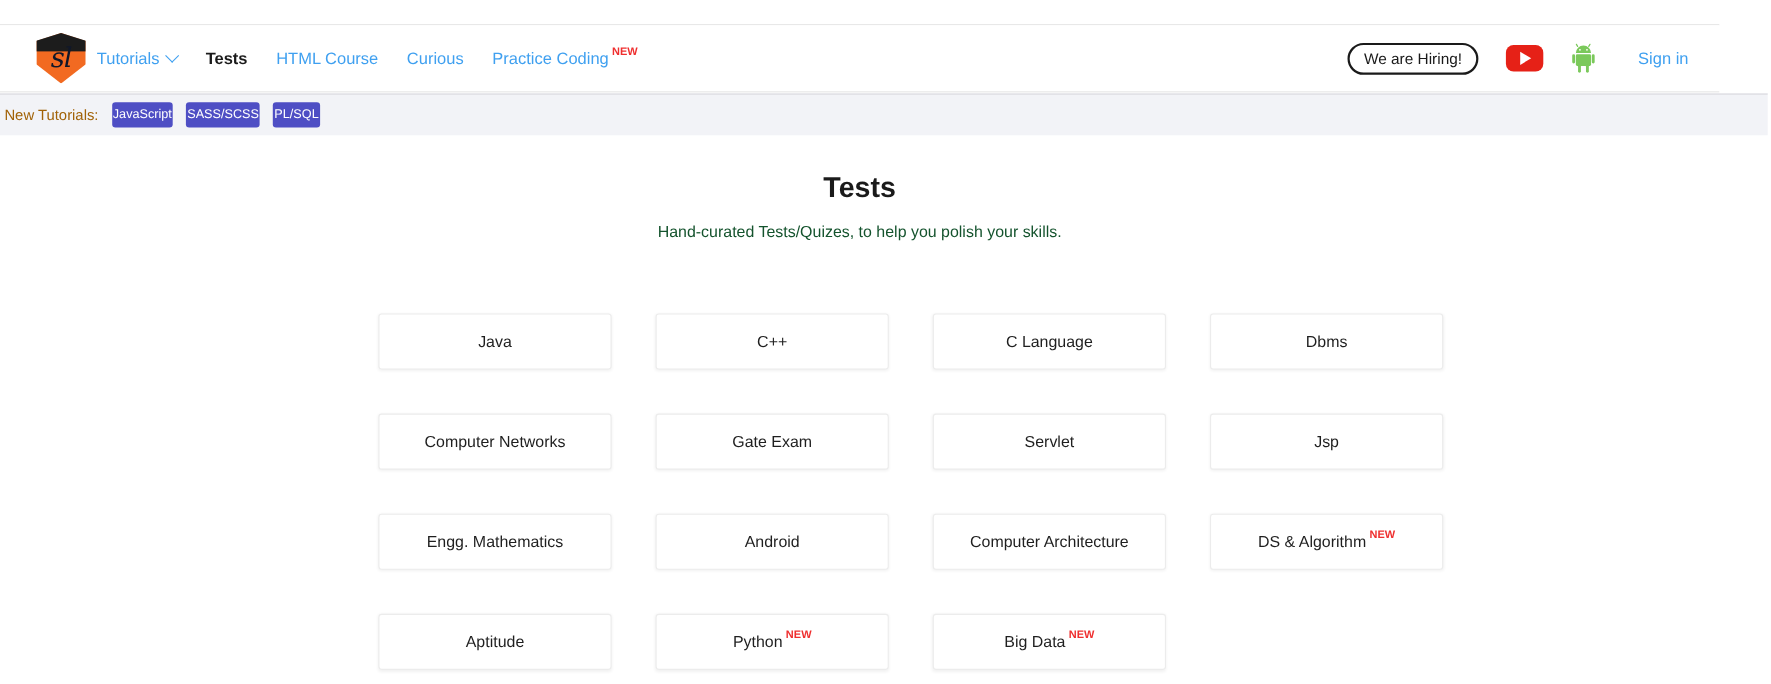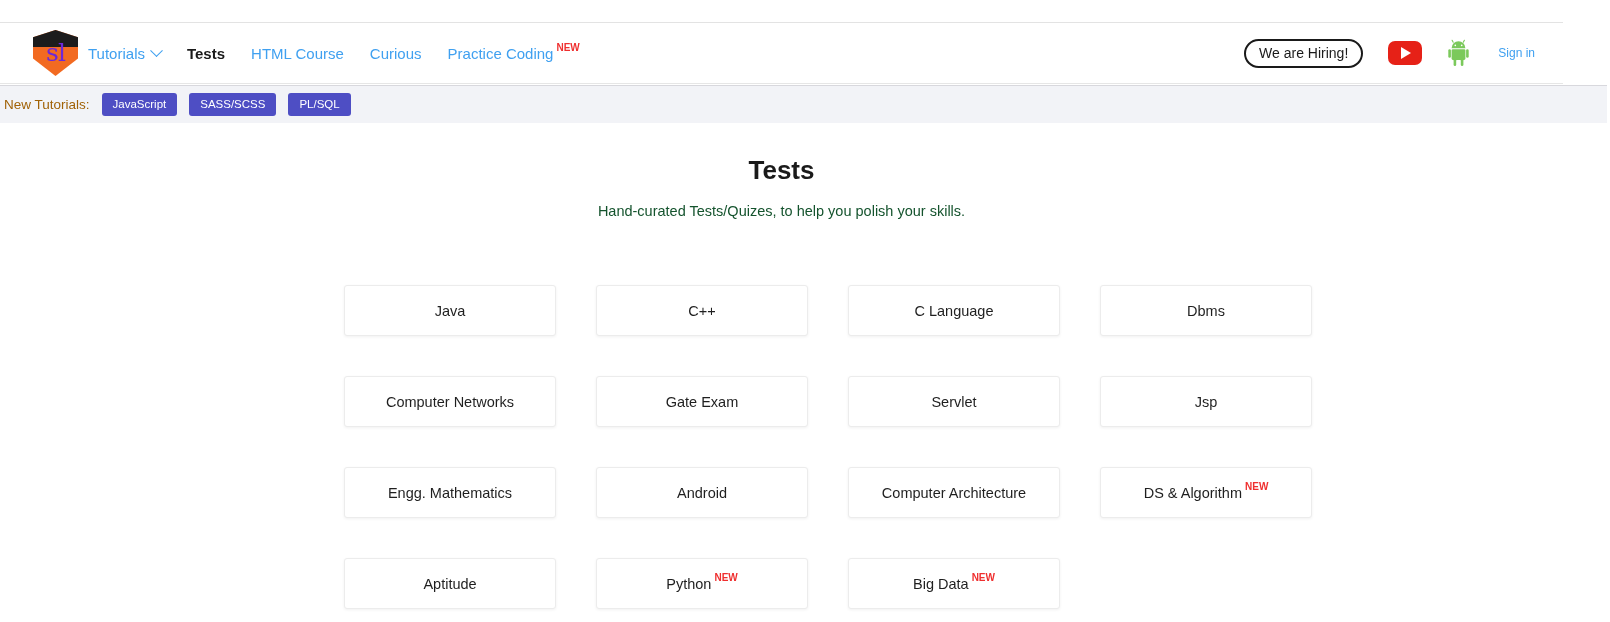--- a/index.html
+++ b/index.html
@@ -41,22 +41,23 @@
   }
   .logo-cap2 {
     position: absolute; left: 0; top: 0; width: 45px; height: 17px;
     background: #1c1c1c;
     clip-path: polygon(50% 0%, 100% 42%, 100% 100%, 0% 100%, 0% 42%);
   }
   .logo-mark {
     position: absolute; left: 0; top: 8px; width: 45px;
     text-align: center;
     font-family: "DejaVu Serif", serif;
+    font-style: italic;
     font-size: 25px;
-    color: #6d28d9;
+    color: #0f172a;
     letter-spacing: -1px;
     line-height: 30px;
     z-index: 3;
   }
 
   .nav-links { display: flex; align-items: center; margin-left: 10px; }
   .nav-item {
     position: relative;
     font-size: 15px;
     color: #3fa0f0;
@@ -111,22 +112,22 @@
     position: absolute; left: 13px; top: 6px;
     border-left: 10px solid #ffffff;
     border-top: 6px solid transparent;
     border-bottom: 6px solid transparent;
   }
   .android-icon {
     margin-left: 26px; width: 26px; height: 28px;
     position: relative; cursor: pointer;
   }
   .sign-in {
-    margin-left: 24px;
-    font-size: 12px;
+    margin-left: 34px;
+    font-size: 15px;
     color: #3fa0f0;
     cursor: pointer;
     margin-right: 14px;
   }
 
   
   .subnav {
     position: absolute; left: 0; top: 85px;
     width: 1607px; height: 38px;
     background: #f2f3f7;
@@ -137,21 +138,21 @@
     margin-left: 4px;
     font-size: 13.5px;
     color: #a16207;
   }
   .tag {
     margin-left: 12px;
     background: #4e4ec4;
     color: #ffffff;
     font-size: 11.5px;
     border-radius: 3px;
-    padding: 5px 11px 6px;
+    padding: 5px 1px 6px;
     cursor: pointer;
     white-space: nowrap;
   }
 
   
   .hero { position: absolute; left: 0; top: 155px; width: 1563px; text-align: center; }
   .hero h1 {
     margin: 0;
     font-size: 26px;
     font-weight: bold;

